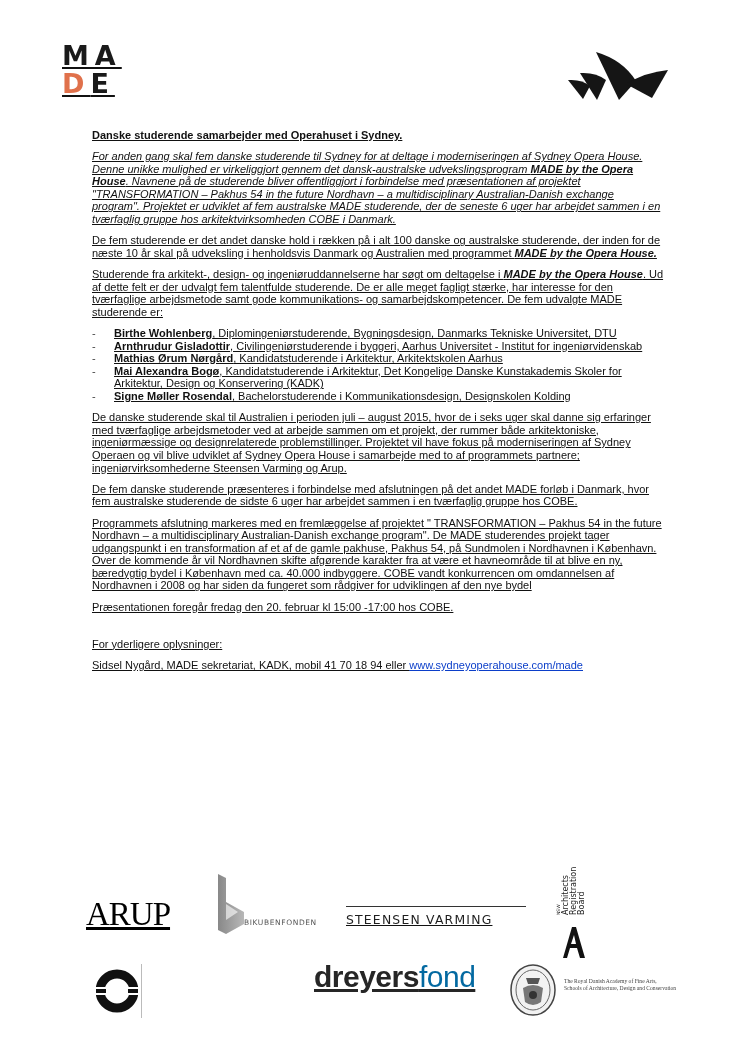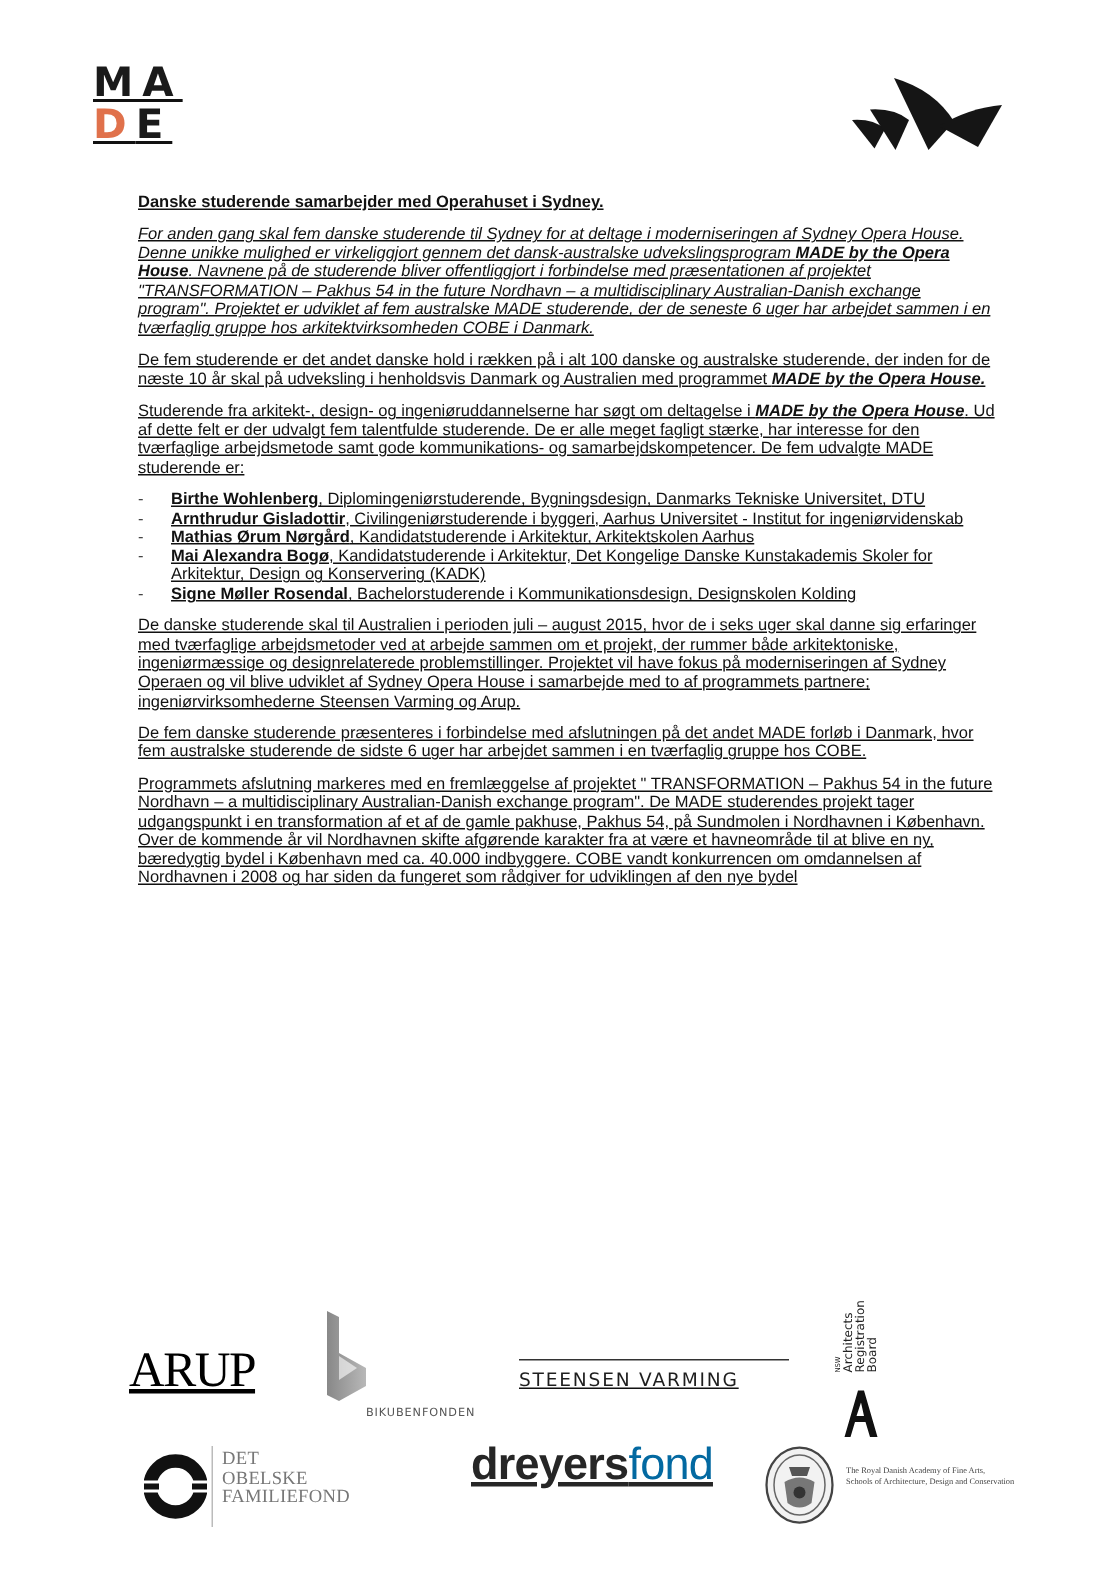--- a/index.html
+++ b/index.html
@@ -19,21 +19,21 @@
   ul.students { list-style:none; margin:0 0 8.6px 0; padding:0; }
   ul.students li { position:relative; padding-left:22px; }
   ul.students li .dash { position:absolute; left:0; top:0; color:#444; }
   ul.students .nm { font-weight:bold; }
   a.link { color:#0b3ec9; text-decoration:underline; }
   .spacer { height:16px; }
   
   .arup { left:86px; top:896px; font-family:"Liberation Serif", serif; font-size:33px;
           color:#000000; letter-spacing:-1px; }
   .bikuben { left:216px; top:874px; width:106px; height:72px; }
-  .bikuben .txt { position:absolute; left:28px; top:63px; font-size:7.5px; letter-spacing:0.6px;
+  .bikuben .txt { position:absolute; left:28px; top:44px; font-size:7.5px; letter-spacing:0.6px;
                   color:#555; font-family:"DejaVu Sans", sans-serif; }
   .steensen { left:346px; top:906px; width:180px; }
   .steensen .line { border-top:1px solid #333; margin-bottom:5px; }
   .steensen .txt { font-family:"DejaVu Sans", sans-serif; font-size:12.4px; letter-spacing:1.2px; color:#1e1e1e; white-space:nowrap; }
   .nsw { left:553px; top:855px; width:40px; height:104px; }
   .obel { left:96px; top:962px; width:160px; height:58px; }
   .obel .txt { position:absolute; left:52px; top:4px; font-family:"Liberation Serif", serif;
                font-size:12.4px; line-height:12.5px; color:#777; letter-spacing:0.2px; }
   .obel .bar { position:absolute; left:45px; top:2px; width:1px; height:54px; background:#bbb; }
   .dreyers { left:314px; top:960px; font-size:30px; letter-spacing:-0.5px; color:#262626; }
@@ -73,22 +73,25 @@
     <li><span class="dash">-</span><span class="nm">Birthe Wohlenberg</span><span>, Diplomingeniørstuderende, Bygningsdesign, Danmarks Tekniske Universitet, DTU</span></li>
     <li><span class="dash">-</span><span class="nm">Arnthrudur Gisladottir</span><span>, Civilingeniørstuderende i byggeri, Aarhus Universitet - Institut for ingeniørvidenskab</span></li>
     <li><span class="dash">-</span><span class="nm">Mathias Ørum Nørgård</span><span>, Kandidatstuderende i Arkitektur, Arkitektskolen Aarhus</span></li>
     <li><span class="dash">-</span><span class="nm">Mai Alexandra Bogø</span><span>, Kandidatstuderende i Arkitektur, Det Kongelige Danske Kunstakademis Skoler for Arkitektur, Design og Konservering (KADK)</span></li>
     <li><span class="dash">-</span><span class="nm">Signe Møller Rosendal</span><span>, Bachelorstuderende i Kommunikationsdesign, Designskolen Kolding</span></li>
   </ul>
 
   <p>De danske studerende skal til Australien i perioden juli – august 2015, hvor de i seks uger skal danne sig erfaringer med tværfaglige arbejdsmetoder ved at arbejde sammen om et projekt, der rummer både arkitektoniske, ingeniørmæssige og designrelaterede problemstillinger. Projektet vil have fokus på moderniseringen af Sydney Operaen og vil blive udviklet af Sydney Opera House i samarbejde med to af programmets partnere; ingeniørvirksomhederne Steensen Varming og Arup.</p>
   <p>De fem danske studerende præsenteres i forbindelse med afslutningen på det andet MADE forløb i Danmark, hvor fem australske studerende de sidste 6 uger har arbejdet sammen i en tværfaglig gruppe hos COBE.</p>
   <p>Programmets afslutning markeres med en fremlæggelse af projektet " TRANSFORMATION – Pakhus 54 in the future Nordhavn – a multidisciplinary Australian-Danish exchange program". De MADE studerendes projekt tager udgangspunkt i en transformation af et af de gamle pakhuse, Pakhus 54, på Sundmolen i Nordhavnen i København. Over de kommende år vil Nordhavnen skifte afgørende karakter fra at være et havneområde til at blive en ny, bæredygtig bydel i København med ca. 40.000 indbyggere. COBE vandt konkurrencen om omdannelsen af Nordhavnen i 2008 og har siden da fungeret som rådgiver for udviklingen af den nye bydel</p>
+  <p>Præsentationen foregår fredag den 20. februar kl 15:00 -17:00 hos COBE.</p>
 
   <div class="spacer"></div>
+  <p>For yderligere oplysninger:</p>
+  <p><span>Sidsel Nygård, MADE sekretariat, KADK, mobil 41 70 18 94 eller </span><a class="link">www.sydneyoperahouse.com/made</a></p>
 </div>
 
 <div class="abs arup">ARUP</div>
 
 <div class="abs bikuben">
   <svg width="30" height="60" viewBox="0 0 30 60" style="position:absolute;left:0;top:0">
     <defs>
         <linearGradient id="bg1" x1="0" x2="1">
           <stop offset="0" stop-color="#888"></stop>
           <stop offset="1" stop-color="#b8b8b8"></stop>
@@ -118,25 +121,20 @@
 </div>
 
 <div class="abs obel">
   <svg width="42" height="58" viewBox="0 0 42 58" style="position:absolute;left:0;top:0">
     <circle cx="21" cy="29" r="17" fill="none" stroke="#111" stroke-width="9"></circle>
     <rect x="0" y="25" width="42" height="8" fill="#ffffff"></rect>
     <rect x="0" y="27" width="10" height="4" fill="#111"></rect>
     <rect x="32" y="27" width="10" height="4" fill="#111"></rect>
   </svg>
   <div class="bar"></div>
-  <div class="txt">
-    <div>DET</div>
-    <div>OBELSKE</div>
-    <div>FAMILIEFOND</div>
-  </div>
 </div>
 
 <div class="abs dreyers"><span class="b">dreyers</span><span class="l">fond</span></div>
 
 <div class="abs royal">
   <svg width="50" height="56" viewBox="0 0 50 56" style="position:absolute;left:0;top:0">
     <ellipse cx="25" cy="28" rx="22" ry="25" fill="#f2f2f2" stroke="#444" stroke-width="1.5"></ellipse>
     <ellipse cx="25" cy="28" rx="17" ry="20" fill="none" stroke="#666" stroke-width="1"></ellipse>
     <path d="M18 16 L32 16 L30 22 L20 22 Z" fill="#555"></path>
     <path d="M15 26 Q25 20 35 26 L33 40 Q25 46 17 40 Z" fill="#777"></path>

